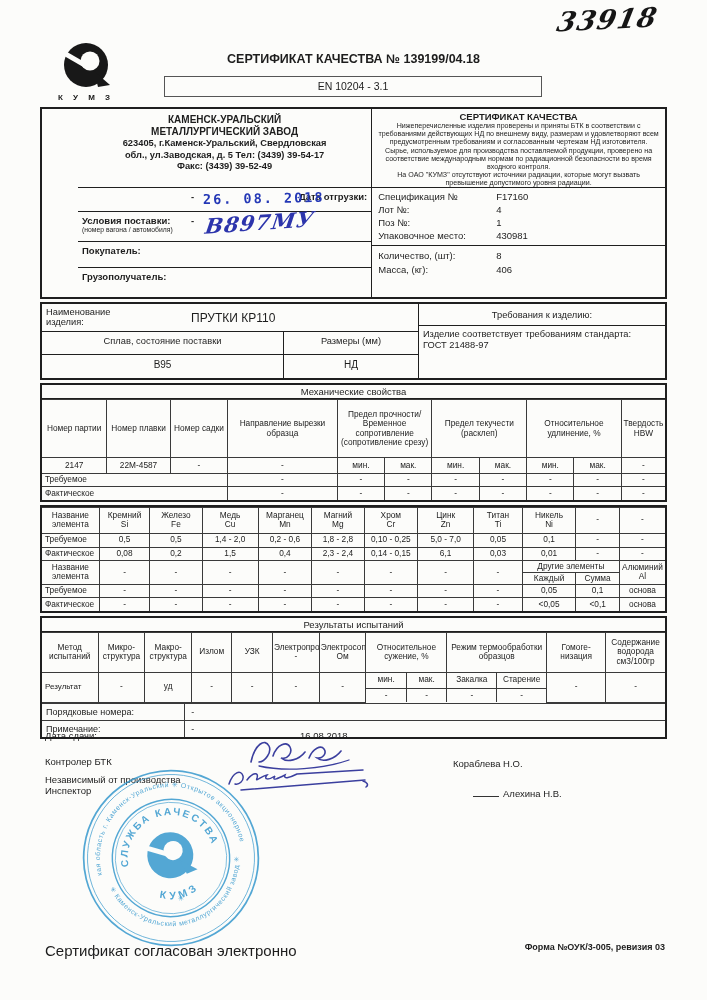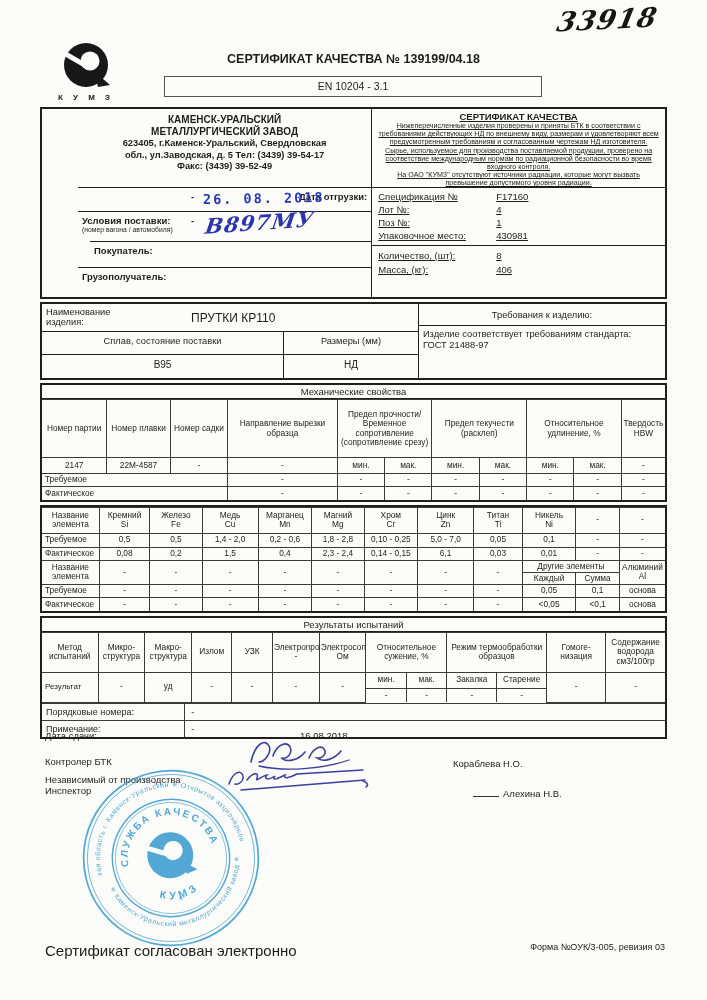--- a/index.html
+++ b/index.html
@@ -11,29 +11,29 @@
            font-size:27px;transform:skewX(-14deg) rotate(-3deg);color:#161616;letter-spacing:1px;}
   .title{top:52px;left:0;width:100%;text-align:center;font-size:12.5px;font-weight:bold;}
   .enbox{top:76px;left:164px;width:376px;height:19px;border:1px solid #555;
          text-align:center;font-size:10.5px;line-height:19px;}
   
   .doc{position:absolute;top:107px;left:40px;width:627px;}
   .box{border:2px solid #1f1f1f;margin-bottom:3px;box-sizing:border-box;background:#fcfcfa;}
   
   .upper{display:flex;}
   .u-left{width:53%;border-right:1.5px solid #1f1f1f;box-sizing:border-box;padding-left:36px;}
-  .u-right{width:47%;box-sizing:border-box;text-decoration:underline;}
+  .u-right{width:47%;box-sizing:border-box;}
   .company{height:78px;text-align:center;padding-top:5px;box-sizing:border-box;}
   .company .nm{font-size:10px;font-weight:bold;line-height:12px;}
   .company .ad{font-size:9.3px;font-weight:bold;line-height:11.5px;}
   .u-row{border-top:1.5px solid #1f1f1f;font-size:9.5px;font-weight:bold;
          padding:3px 4px;box-sizing:border-box;position:relative;}
   .r-date{height:24px;text-align:right;}
   .r-cond{height:30px;}
-  .r-buyer{height:26px;margin-left:12px;}
+  .r-buyer{height:26px;}
   .r-consig{height:30px;}
   .sublbl{font-size:6.8px;font-weight:normal;line-height:7px;}
   .stampdate{position:absolute;left:125px;top:2px;color:#2438b6;font-family:"DejaVu Sans Mono",monospace;
              font-weight:bold;font-size:13.5px;letter-spacing:2px;transform:rotate(-1deg);}
   .dashm{position:absolute;left:113px;top:3px;font-weight:bold;}
   .handw{position:absolute;left:128px;top:-2px;color:#2d35ac;font-family:"DejaVu Serif",serif;
          font-style:italic;font-weight:bold;font-size:21px;transform:skewX(-12deg) rotate(-4deg);letter-spacing:1px;}
   .cert{height:78px;padding:2px 6px 0 6px;box-sizing:border-box;text-align:center;}
   .cert .ct{font-size:9.5px;font-weight:bold;}
   .cert .cb{font-size:7.1px;line-height:8.2px;text-align:center;}
@@ -70,21 +70,21 @@
   
   .xrow{display:flex;border-top:1.2px solid #3a3a3a;font-size:9px;}
   .xrow .xl{width:23%;padding:3px 0 3px 4px;border-right:1px solid #3a3a3a;box-sizing:border-box;}
   .xrow .xv{padding:3px 0 3px 6px;}
   
   .b-line{font-size:9.5px;}
   .names{font-size:9.5px;}
   .sig{position:absolute;}
   .stamp{position:absolute;left:75px;top:762px;width:192px;height:192px;opacity:0.82;}
   .footer-l{left:45px;top:942px;font-size:15px;}
-  .footer-r{right:42px;top:942px;font-size:9px;}
+  .footer-r{right:42px;top:942px;font-size:9px;font-weight:bold;}
   .uline{display:inline-block;width:26px;border-bottom:1px solid #333;margin-right:4px;}
 </style>
 </head>
 <body>
 
 <div class="page">
 
   <div class="abs handnum">33918</div>
 
   <svg class="abs" style="top:40px;left:50px" width="78" height="66" viewBox="0 0 78 66">

